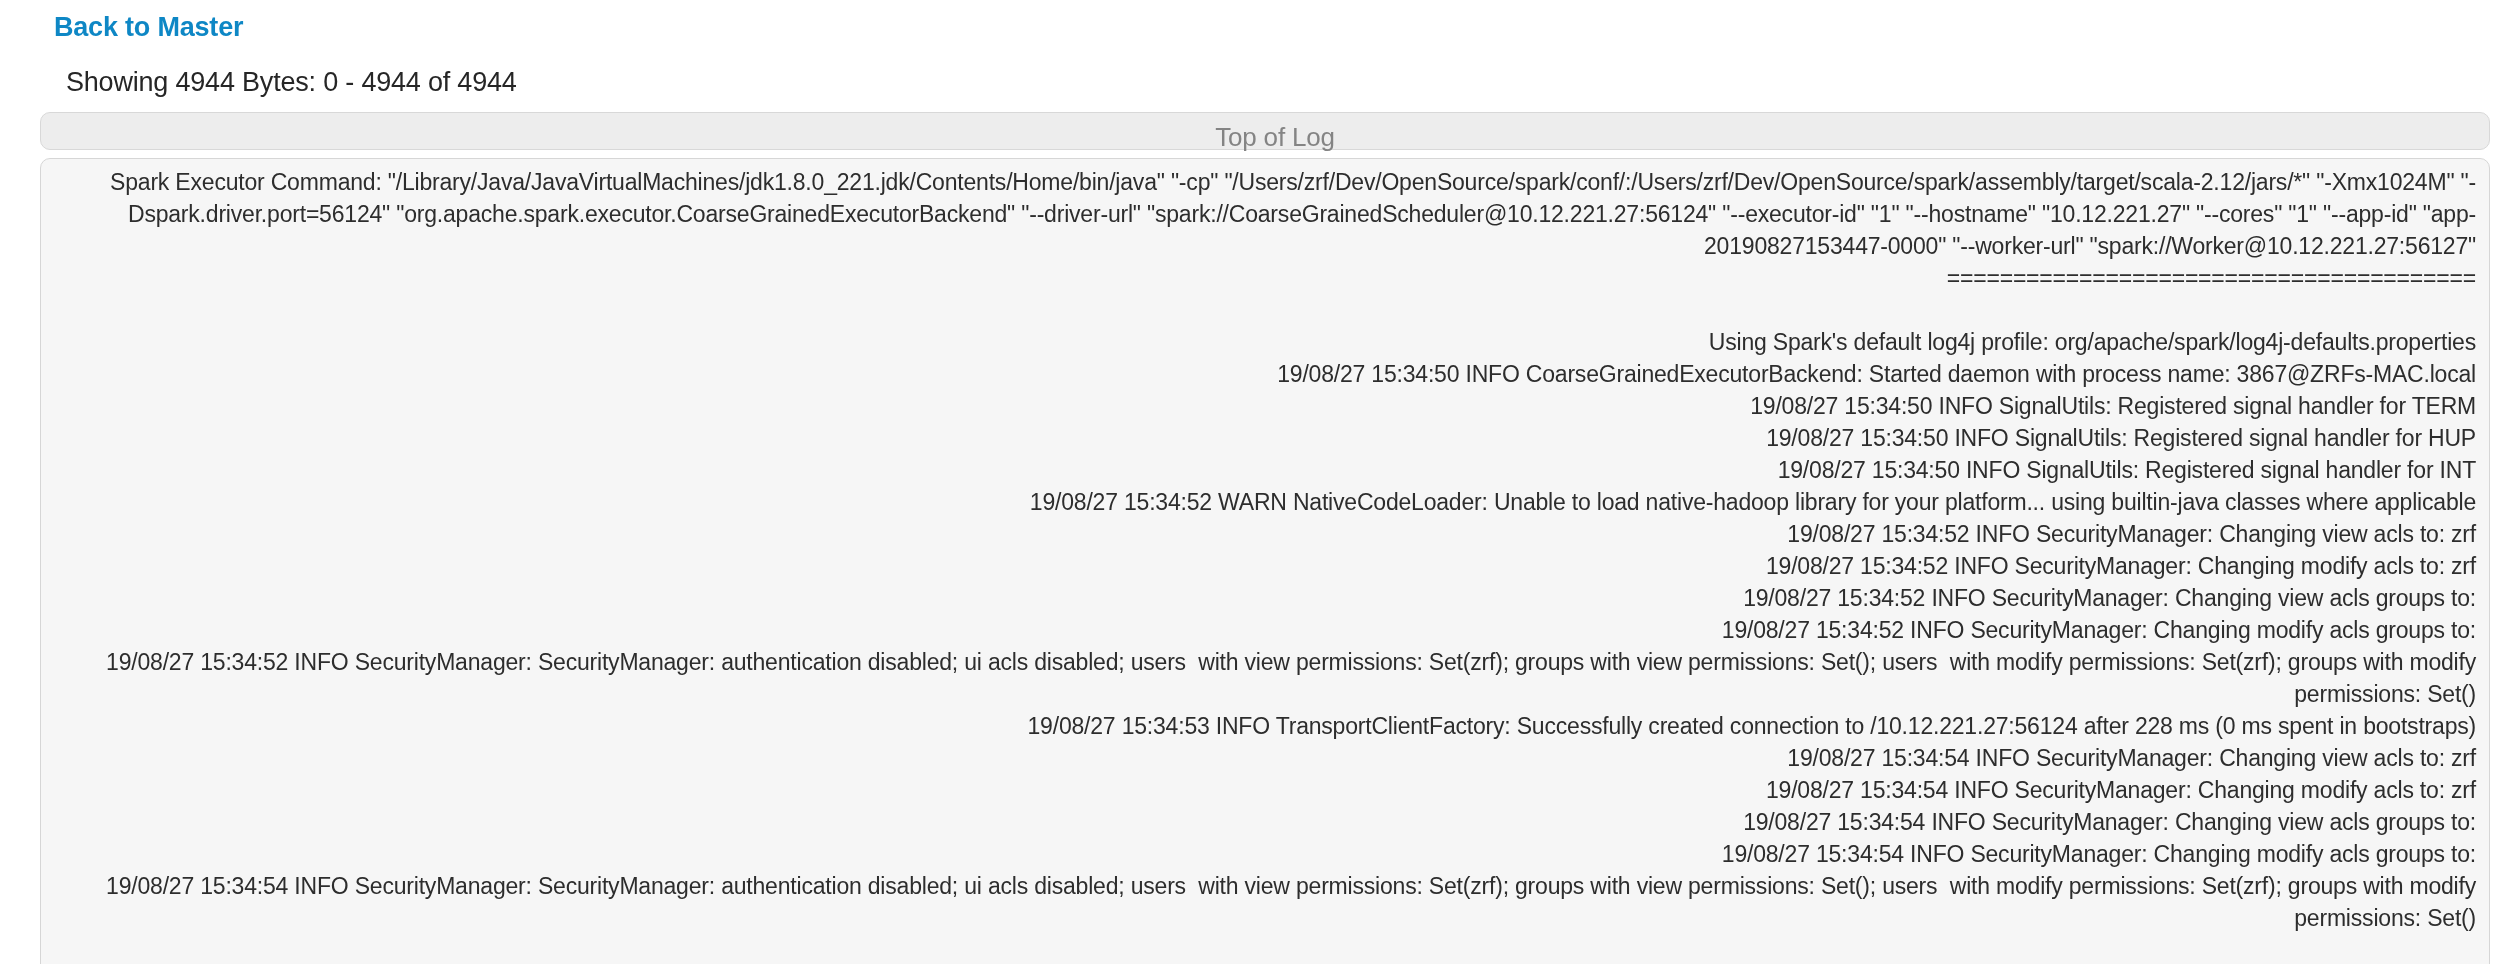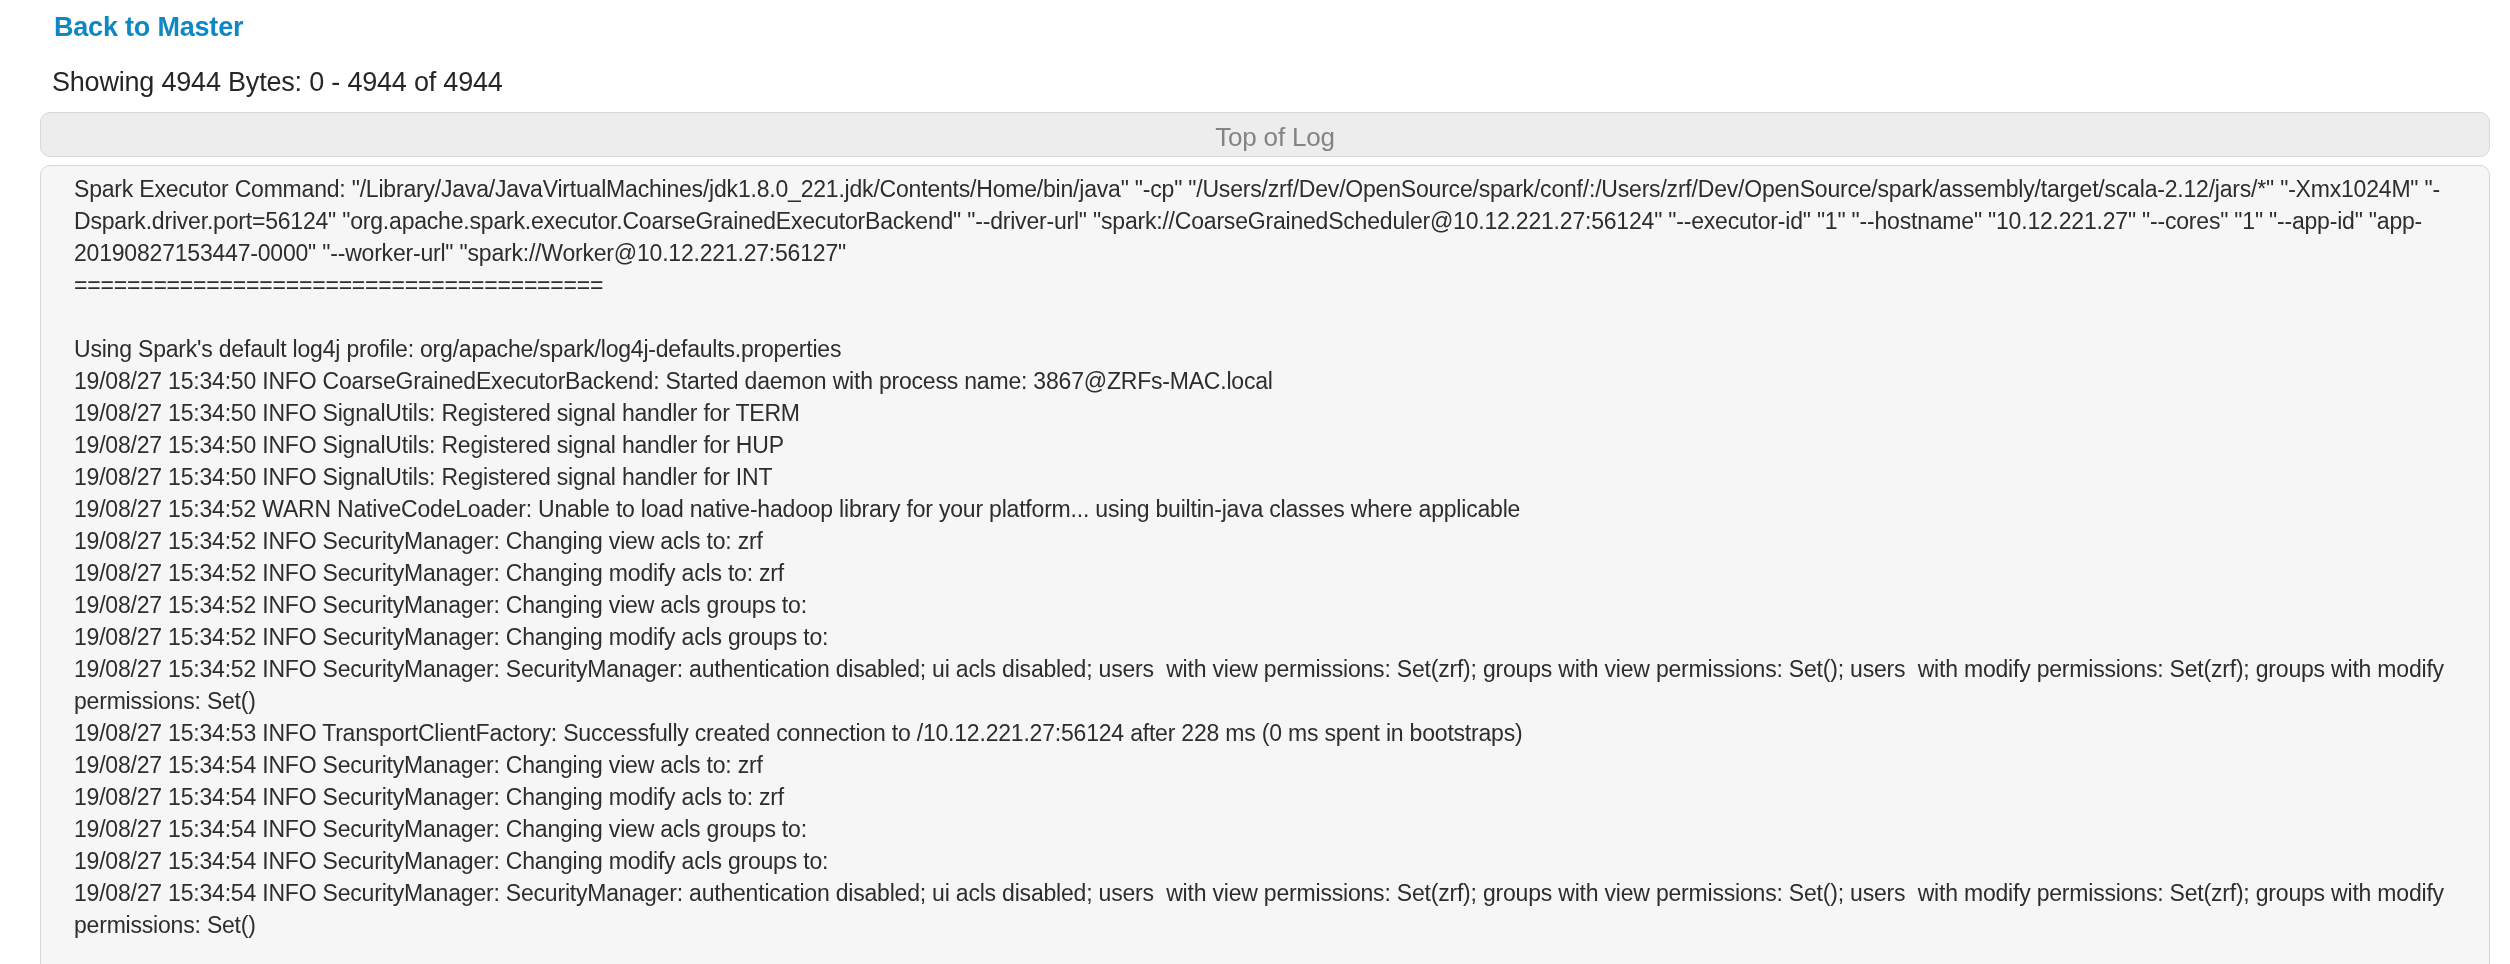--- a/index.html
+++ b/index.html
@@ -21,28 +21,28 @@
     display: inline-block;
     margin: 12px 0 0 14px;
     color: #0e87c5;
     font-size: 27px;
     font-weight: 600;
     text-decoration: none;
     letter-spacing: -0.2px;
     cursor: pointer;
   }
   .byte-info {
-    margin: 24px 0 0 12px;
+    margin: 24px 0 0 26px;
     font-size: 27px;
     color: #262626;
     letter-spacing: -0.2px;
   }
   .top-of-log-btn {
     margin: 14px 20px 0 20px;
-    height: 45px;
+    height: 38px;
     background: #ededed;
     border: 1px solid #d8d8d8;
     border-radius: 10px;
     text-align: center;
     line-height: 49px;
     font-size: 26px;
     color: #848484;
     letter-spacing: -0.2px;
     cursor: pointer;
   }
@@ -57,20 +57,21 @@
   }
   .log-content {
     margin: 0;
     font-family: "Liberation Sans", sans-serif;
     font-size: 23px;
     line-height: 32px;
     color: #2d2d2d;
     letter-spacing: -0.2px;
     white-space: pre-wrap;
     word-wrap: break-word;
+    text-align: right;
   }
 </style>
 </head>
 <body>
 
 <div class="page">
 
   <a class="back-link">Back to Master</a>
 
   <div class="byte-info">Showing 4944 Bytes: 0 - 4944 of 4944</div>

